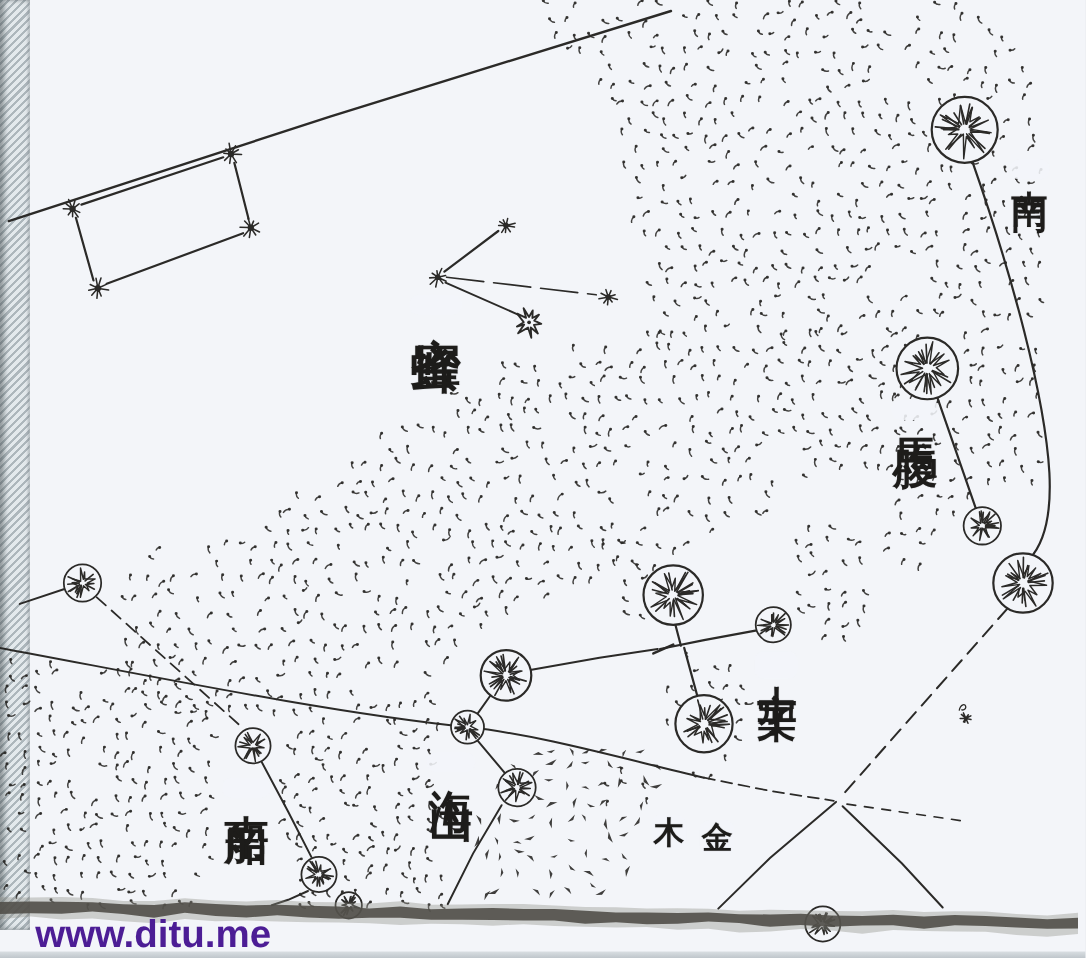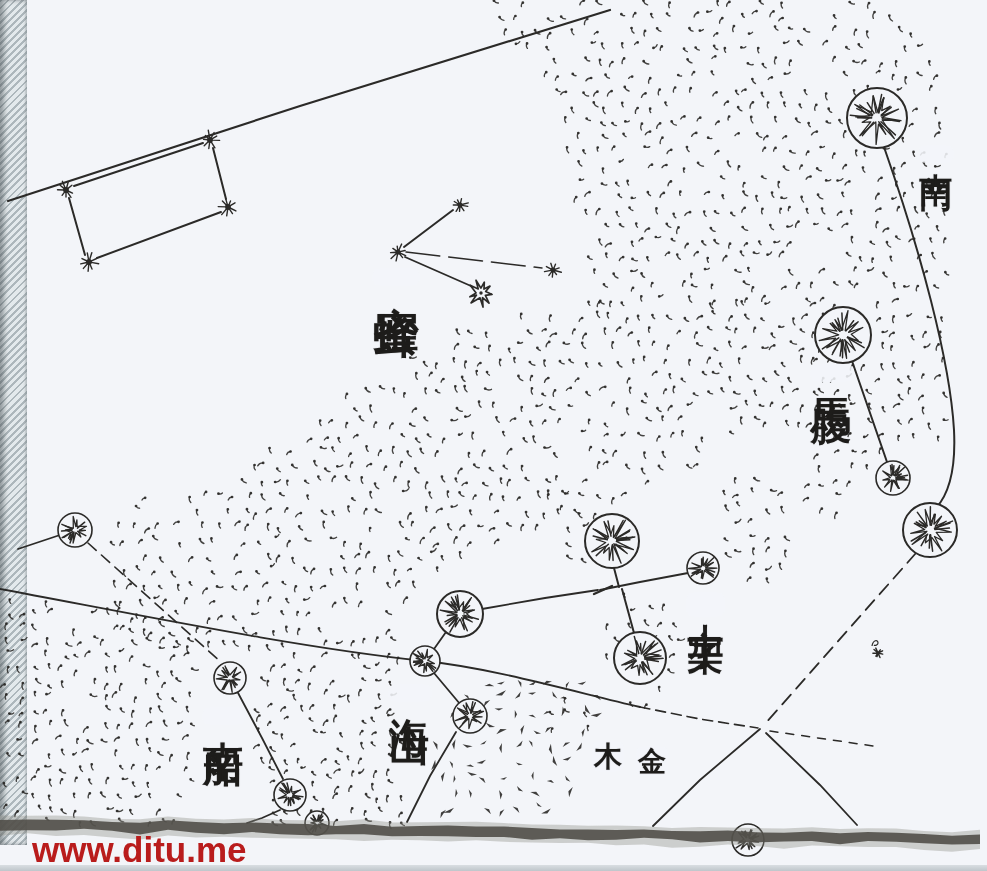--- a/index.html
+++ b/index.html
@@ -211,14 +211,14 @@
 
   <div class="vlabel" style="font-size: 33px; top: 145px; left: 917.5px;">南門</div>
   <div class="vlabel" style="font-size: 45px; top: 268px; left: 371.5px;">蜜蜂</div>
   <div class="vlabel" style="font-size: 40px; top: 364px; left: 810px;">馬腹</div>
   <div class="vlabel" style="font-size: 36px; top: 592px; left: 686px;">十字架</div>
   <div class="vlabel" style="font-size: 40px; top: 684px; left: 388px;">海山</div>
   <div class="vlabel" style="font-size: 40px; top: 707px; left: 202px;">南船</div>
   <div class="hlabel" style="font-size: 28px; top: 741px; left: 592px;">木</div>
   <div class="hlabel" style="font-size: 28px; top: 746px; left: 636px;">金</div>
 
-  <div id="watermark" style="left: 32px; top: 830px; color: #b91c1c;">www.ditu.me</div>
+  <div id="watermark" style="left: 32px; top: 830px; color: #4c1d95;">www.ditu.me</div>
 </div>
 
 </body></html>

